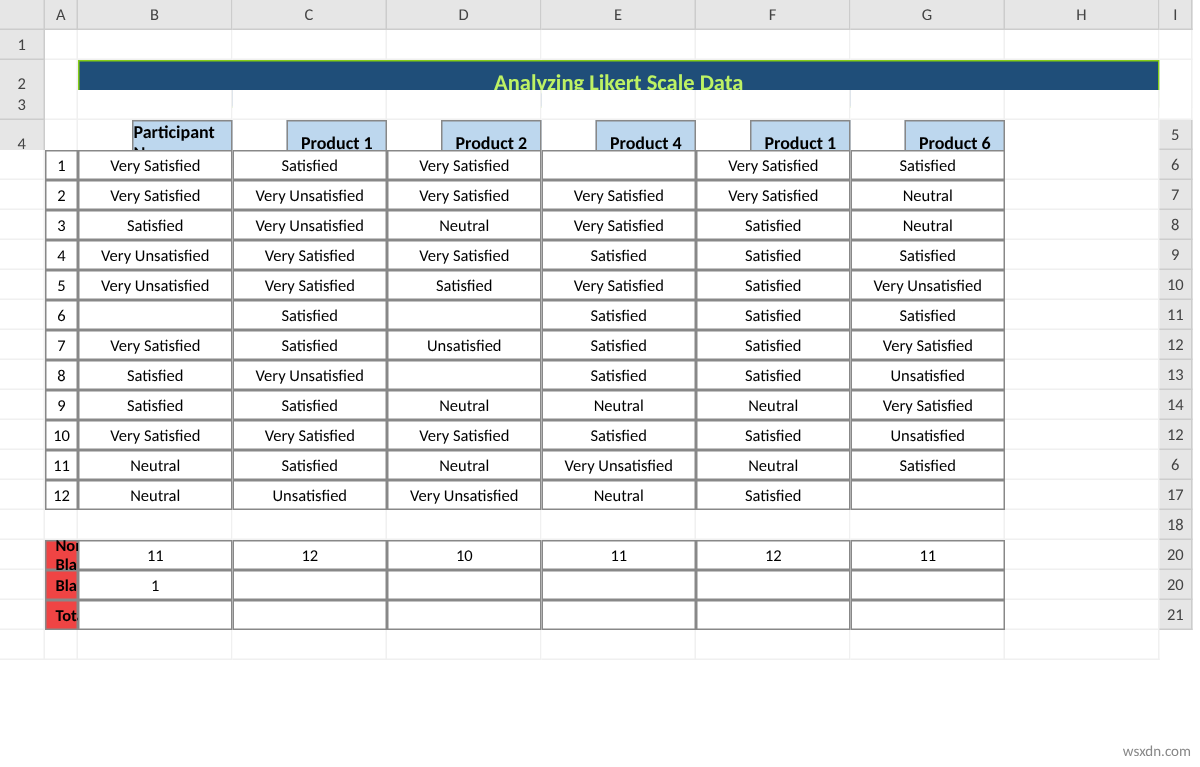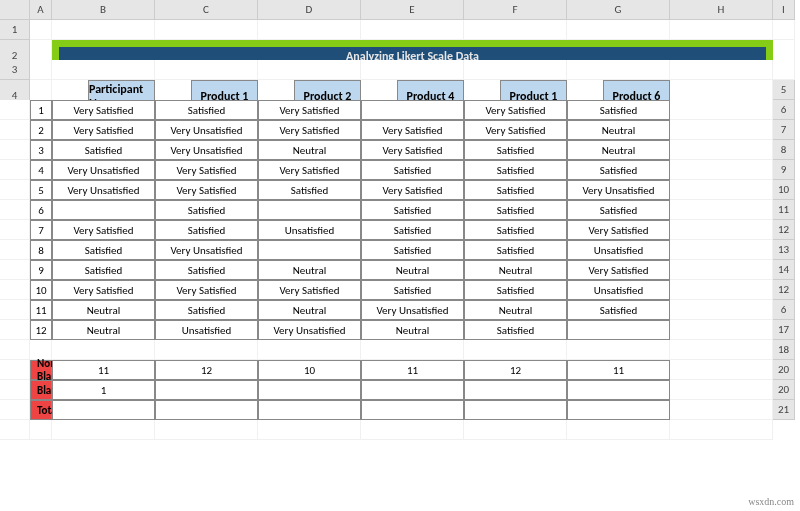--- a/index.html
+++ b/index.html
@@ -37,27 +37,27 @@
     align-items: center;
     justify-content: center;
     font-size: 11px;
     background: #fff;
   }
   .cell.noborder { border-right: 1px solid #f0f0f0; border-bottom: 1px solid #f0f0f0; }
 
   .titlebar {
     grid-column: 3 / 10;
     background: #1f4e79;
-    color: #e5e5e5;
+    color: #bef264;
     font-weight: bold;
-    font-size: 12px;
+    font-size: 15px;
     display: flex;
     align-items: center;
     justify-content: center;
-    border: 7px solid #84cc16;
+    border: 1px solid #84cc16;
     height: 32px;
   }
   .th {
     background: #bdd7ee;
     font-weight: bold;
     border: 1px solid #888;
     font-size: 12px;
     margin-left: 36px;
   }
   .td {
@@ -71,21 +71,20 @@
     border: 1px solid #888;
     justify-content: flex-start;
     padding-left: 6px;
   }
   .watermark {
     position: absolute;
     right: 6px;
     bottom: 4px;
     font-size: 10px;
     color: #888;
-    font-family: Liberation Serif, serif;
   }
 </style>
 </head>
 <body>
 
 <div class="sheet" id="sheet">
     <div class="corner"></div>
     <div class="colhdr">A</div>
     <div class="colhdr">B</div>
     <div class="colhdr">C</div>

